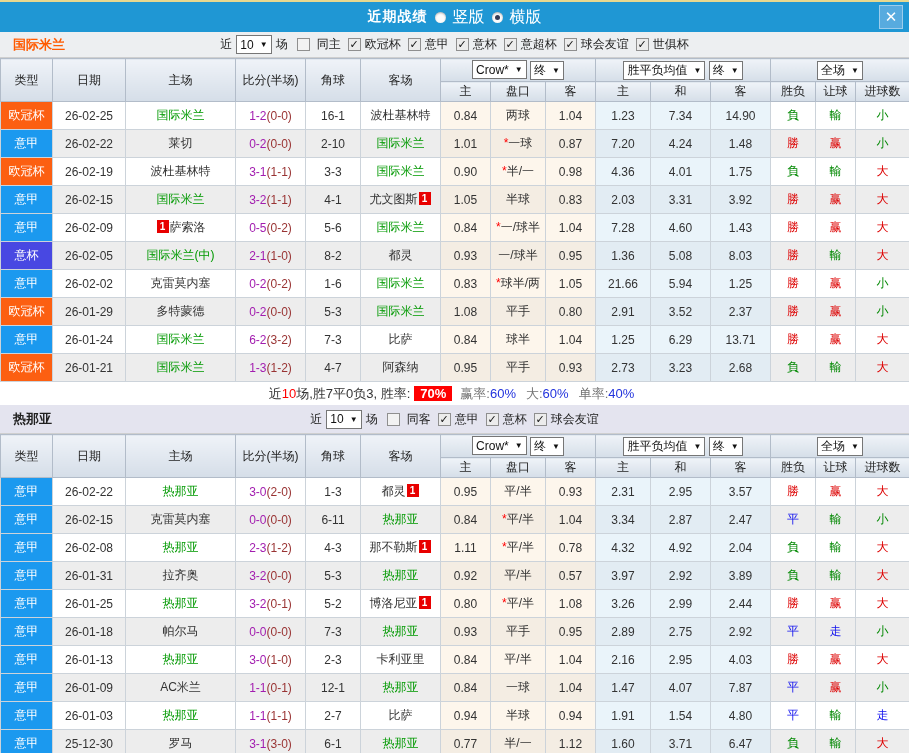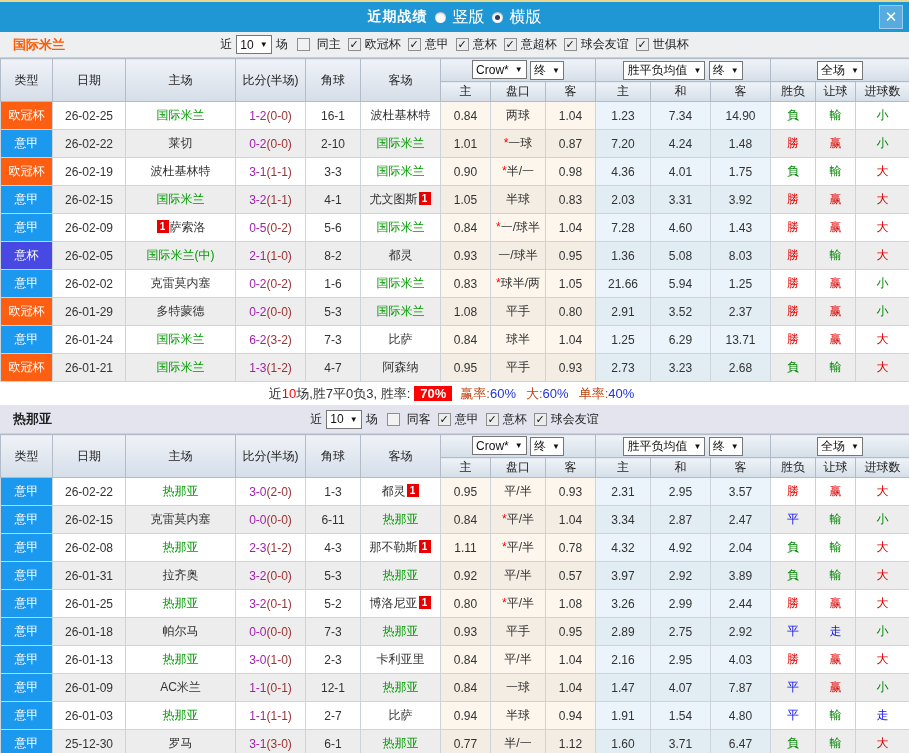--- a/index.html
+++ b/index.html
@@ -49,21 +49,21 @@
   .rk { display:inline-block; width:12px; height:13px; background:#e80000; color:#fff; font-size:10px;
         font-weight:bold; line-height:13px; text-align:center; margin:0 1px; vertical-align:1px; }
   .r-red { color:#dd0000; } .r-green { color:#008800; } .r-blue { color:#1111ee; }
 
   
   .summary { box-sizing:border-box; height:23px; display:flex; align-items:center; justify-content:center;
              font-size:13px; background:#fff; }
   .sum-count { color:#ff0000; }
   .sum-rate { background:#ff0000; color:#fff; padding:0 6px; margin:0 4px; font-weight:bold; }
   .sum-val { color:#2233dd; margin-right:6px; }
-  .sum-label { color:#c2410c; margin-left:4px; }
+  .sum-label { color:#737373; margin-left:4px; }
 </style>
 </head>
 <body>
 
 <div class="app">
   <div class="titlebar">
     <span class="dlg-title">近期战绩</span>
     <span class="radio"></span>
     <span class="rlabel">竖版</span>
     <span class="radio on"></span>

